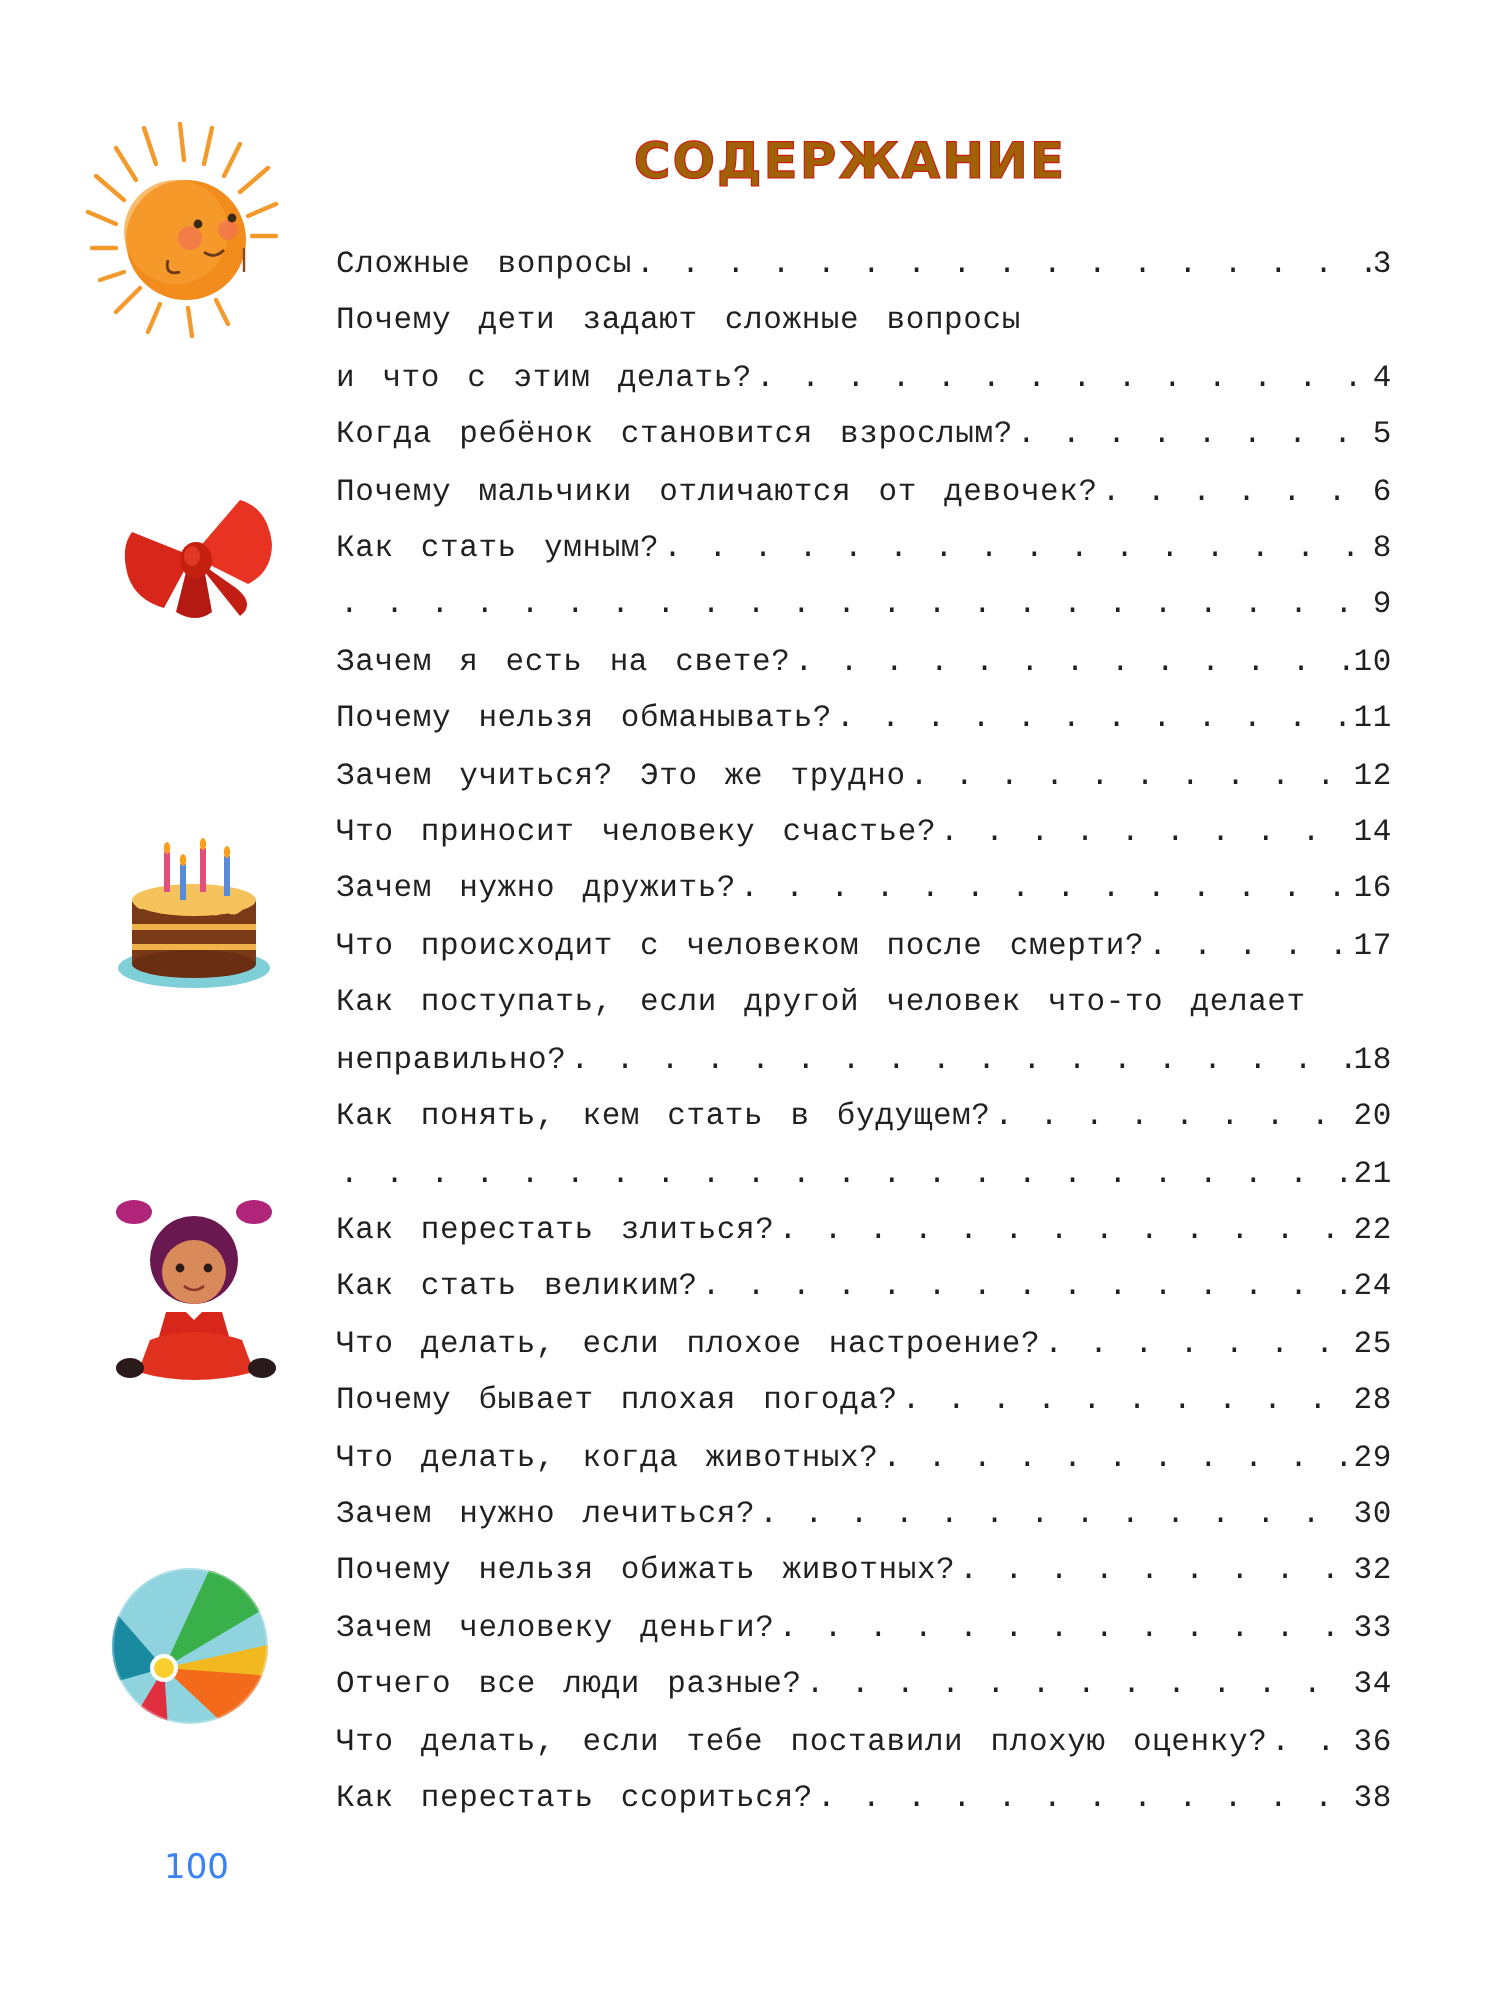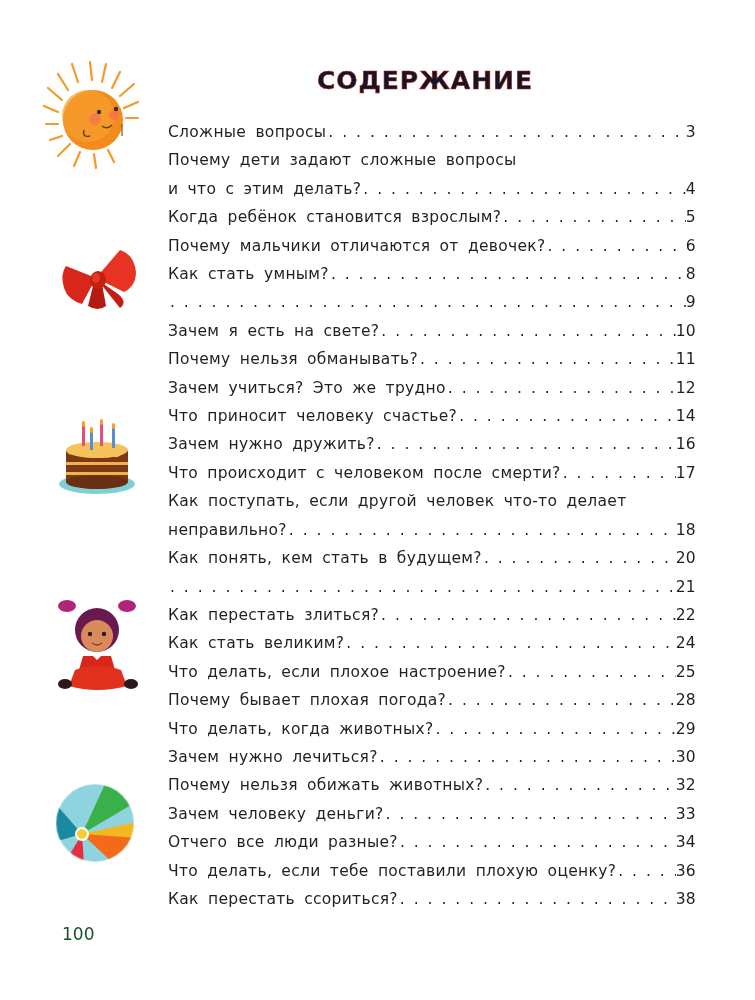--- a/index.html
+++ b/index.html
@@ -1,30 +1,30 @@
 <!DOCTYPE html>
 <html><head>
 <meta charset="utf-8">
 <style>
   html, body { margin:0; padding:0; background:#ffffff; }
   body { width:755px; height:1000px; position:relative; overflow:hidden;
          font-family:"DejaVu Sans", sans-serif; color:#231f20; }
   .title { position:absolute; left:300px; top:66px; width:250px; text-align:center;
            font-family:"DejaVu Sans", sans-serif; font-weight:bold; font-size:25px;
-           letter-spacing:1px; color:#0f172a; -webkit-text-stroke:0.6px #c8200f; }
-  .toc { position:absolute; left:168px; top:118px; width:528px; }
+           letter-spacing:1px; color:#a16207; -webkit-text-stroke:0.6px #c8200f; }
+  .toc { position:absolute; left:168px; top:118px; width:528px;font-family:Liberation Mono, monospace; }
   .entry { font-size:15.5px; line-height:28.4px; letter-spacing:0.3px; word-spacing:4px; }
   .line { display:flex; align-items:baseline; white-space:nowrap; overflow:hidden; }
   .line .txt { flex:0 0 auto; }
   .line .dots { flex:1 1 auto; overflow:hidden; letter-spacing:4.6px; padding:0 2px 0 2px; color:#231f20; }
   .line .dots::before { content:". . . . . . . . . . . . . . . . . . . . . . . . . . . . . . . . . . . . . . . . . . . . . . . . . . . . . . . . . . . . . . . . . . . . . . . . . . . . . . . . . . . . . . . ."; letter-spacing:0; }
   .line .pg { flex:0 0 auto; text-align:right; }
   .first { display:block; white-space:nowrap; }
   .pic { position:absolute; }
-  .pagenum { position:absolute; left:62px; top:924px; font-size:17px; color:#14532d; }
+  .pagenum { position:absolute; left:82px; top:924px; font-size:17px; color:#3b82f6; }
 </style>
 </head>
 <body>
 
 <div class="title">СОДЕРЖАНИЕ</div>
 
 <div class="pic" style="left:38px;top:58px;width:105px;height:115px;">
   <svg width="105" height="115" viewBox="0 0 105 115">
     <g stroke="#f39a2c" stroke-width="2.2" stroke-linecap="round">
       <line x1="52" y1="4" x2="54" y2="22"></line>

